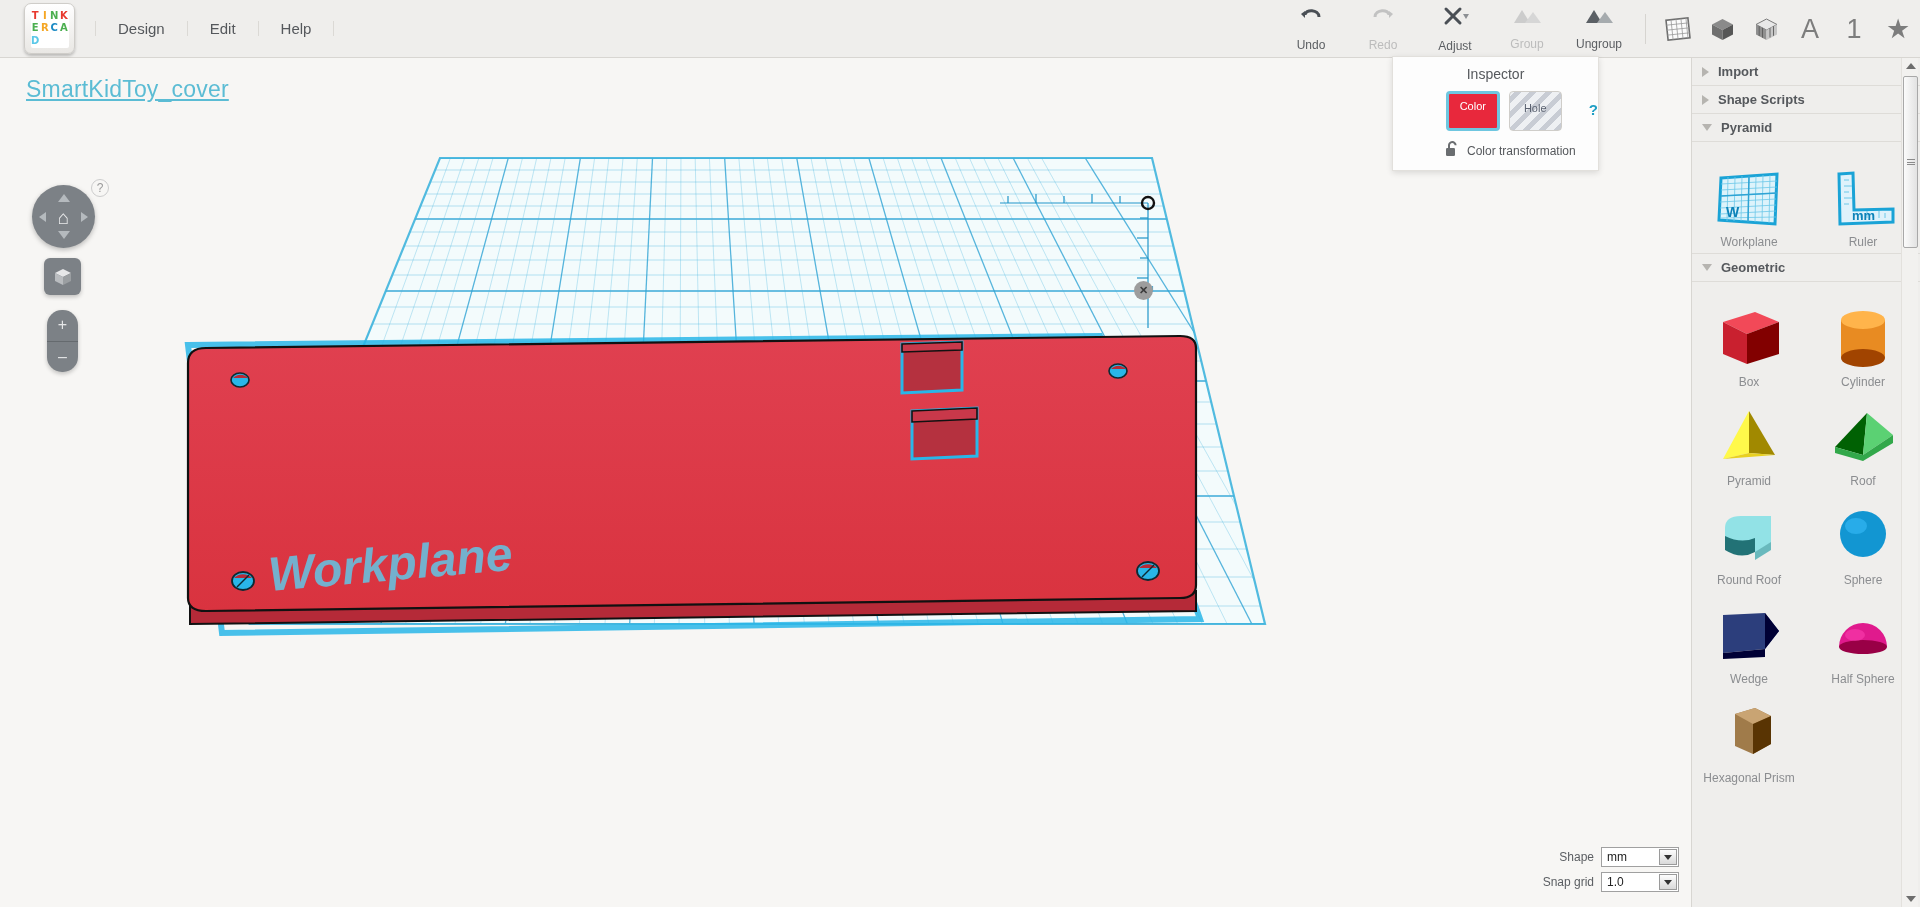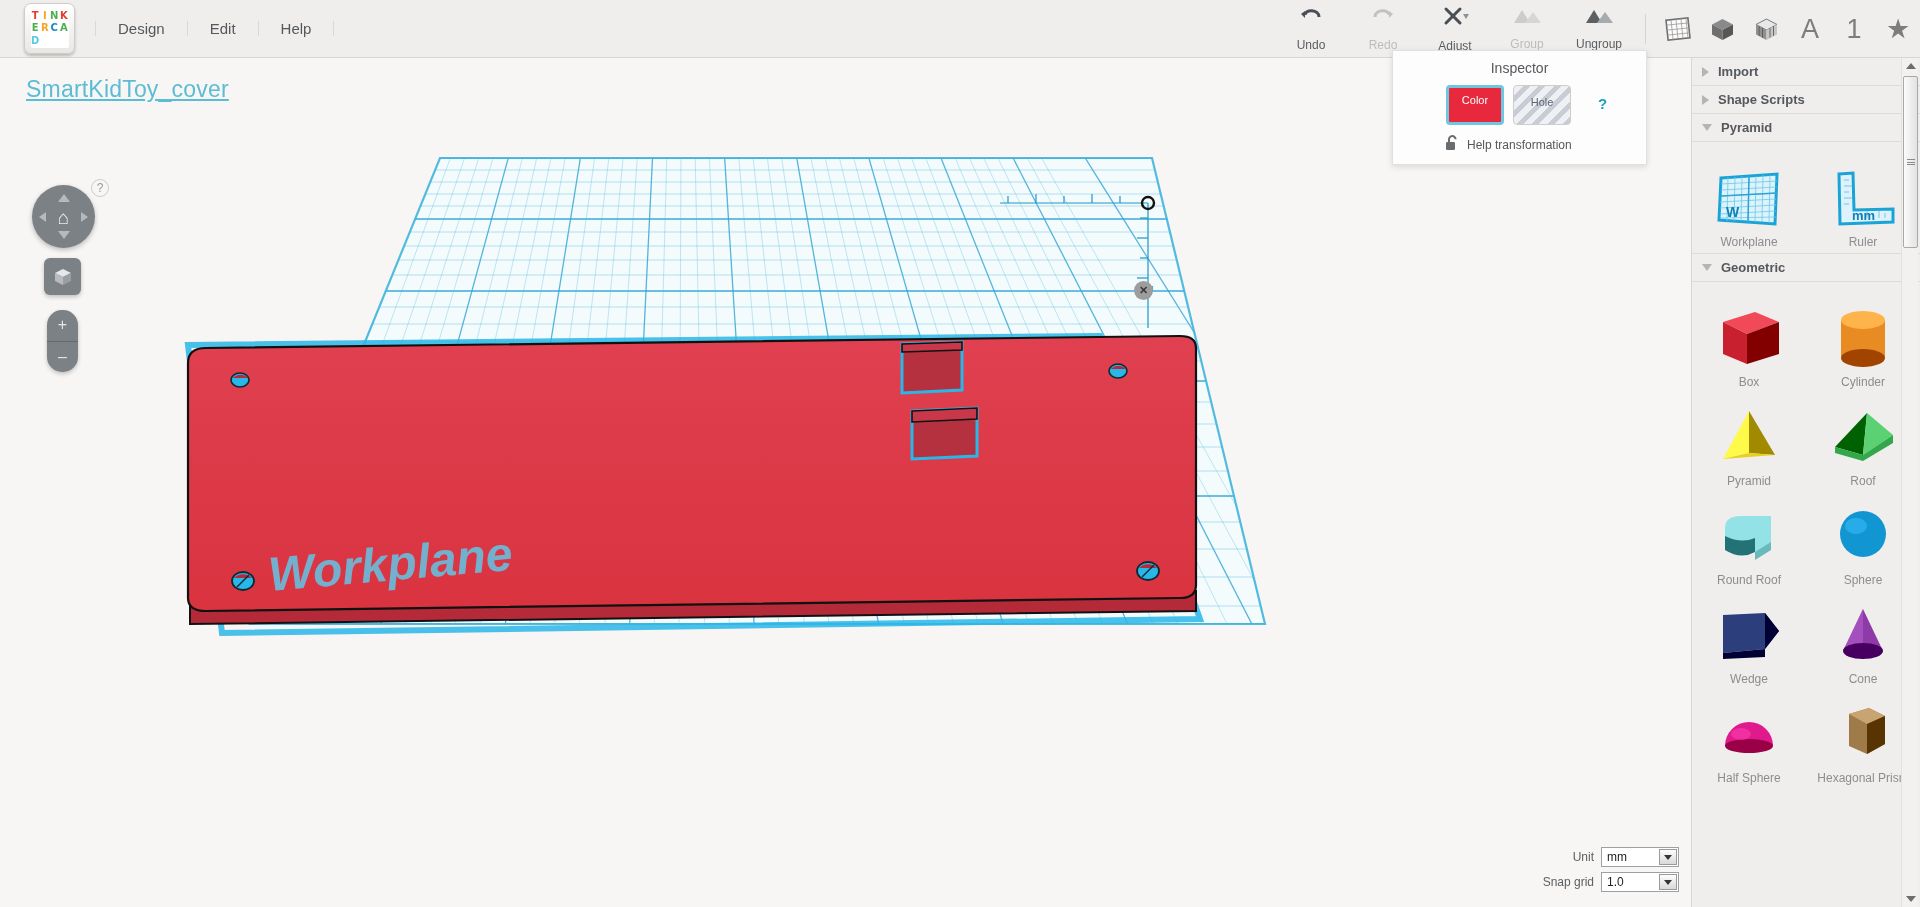--- a/index.html
+++ b/index.html
@@ -136,21 +136,21 @@
     background: linear-gradient(#fdfdfd,#d9d9d9); border: 1px solid #9a9a9a;
     display: flex; align-items: center; justify-content: center;
   }
   .sel .caret::after {
     content: ""; border-left: 4px solid transparent; border-right: 4px solid transparent;
     border-top: 5px solid #333;
   }
 
   
   .inspector {
-    position: absolute; left: 1392px; top: 50px; width: 255px; height: 115px;
+    position: absolute; left: 1392px; top: 56px; width: 207px; height: 115px;
     background: #fdfdfd; border: 1px solid #e2e0dc;
     box-shadow: 0 2px 6px rgba(0,0,0,.12);
     z-index: 40;
   }
   .inspector h3 {
     text-align: center; font-size: 14px; font-weight: normal; color: #55585c;
     padding-top: 9px;
   }
   .insp-row { display: flex; align-items: flex-start; gap: 9px; padding: 9px 0 0 53px; }
   .swatch {
@@ -553,21 +553,21 @@
     <div class="zoom-stack">
       <div>+</div>
       <div>–</div>
     </div>
 
     <div class="ruler-x">mm</div>
     <div class="ruler-close">✕</div>
 
     <div class="unit-box">
       <div class="unit-row">
-        <span class="lab">Unit</span>
+        <span class="lab">Shape</span>
         <div class="sel">
           <span>mm</span>
           <span class="caret"></span>
         </div>
       </div>
       <div class="unit-row">
         <span class="lab">Snap grid</span>
         <div class="sel">
           <span>1.0</span>
           <span class="caret"></span>
@@ -587,21 +587,21 @@
       </div>
       <div class="insp-help">?</div>
     </div>
     <div class="lock-row">
       <span>
         <svg width="14" height="16" viewBox="0 0 14 16">
           <path d="M4 7 V4.5 A3 3 0 0 1 10.6 4.2" stroke="#6a6d70" stroke-width="2" fill="none"></path>
           <rect x="1" y="7" width="9" height="8" rx="1.3" fill="#6a6d70"></rect>
         </svg>
       </span>
-      <span>Help transformation</span>
+      <span>Color transformation</span>
     </div>
   </div>
 
   <div class="rpanel">
 
     <div class="sect-head">
       <span class="tri right"></span>
       <span>Import</span>
     </div>
 
@@ -740,30 +740,20 @@
       <path d="M14 14 L56 12 L70 30 L56 48 L14 52 Z" fill="#2c3e7c"></path>
       <path d="M56 12 L70 30 L56 48 L56 30 Z" fill="#000035"></path>
       <path d="M14 52 L56 48 L56 56 L14 58 Z" fill="#000035"></path>
             </svg>
           </div>
           <div class="shape-lbl">Wedge</div>
         </div>
         <div class="shape-cell">
           <div class="shape-art">
             <svg width="80" height="68" viewBox="0 0 80 68">
-      <path d="M40 8 L20 50 L60 50 Z" fill="#8e3aa8"></path>
-      <path d="M40 8 L20 50 L40 50 Z" fill="#b763d1" opacity=".5"></path>
-      <ellipse cx="40" cy="50" rx="20" ry="8" fill="#470061"></ellipse>
-            </svg>
-          </div>
-          <div class="shape-lbl">Cone</div>
-        </div>
-        <div class="shape-cell">
-          <div class="shape-art">
-            <svg width="80" height="68" viewBox="0 0 80 68">
       <path d="M16 46 A24 24 0 0 1 64 46 Z" fill="#e01a8d"></path>
       <ellipse cx="40" cy="46" rx="24" ry="7" fill="#990046"></ellipse>
       <ellipse cx="32" cy="34" rx="10" ry="6" fill="#ff43b6" opacity=".5"></ellipse>
             </svg>
           </div>
           <div class="shape-lbl">Half Sphere</div>
         </div>
         <div class="shape-cell">
           <div class="shape-art">
             <svg width="80" height="68" viewBox="0 0 80 68">

